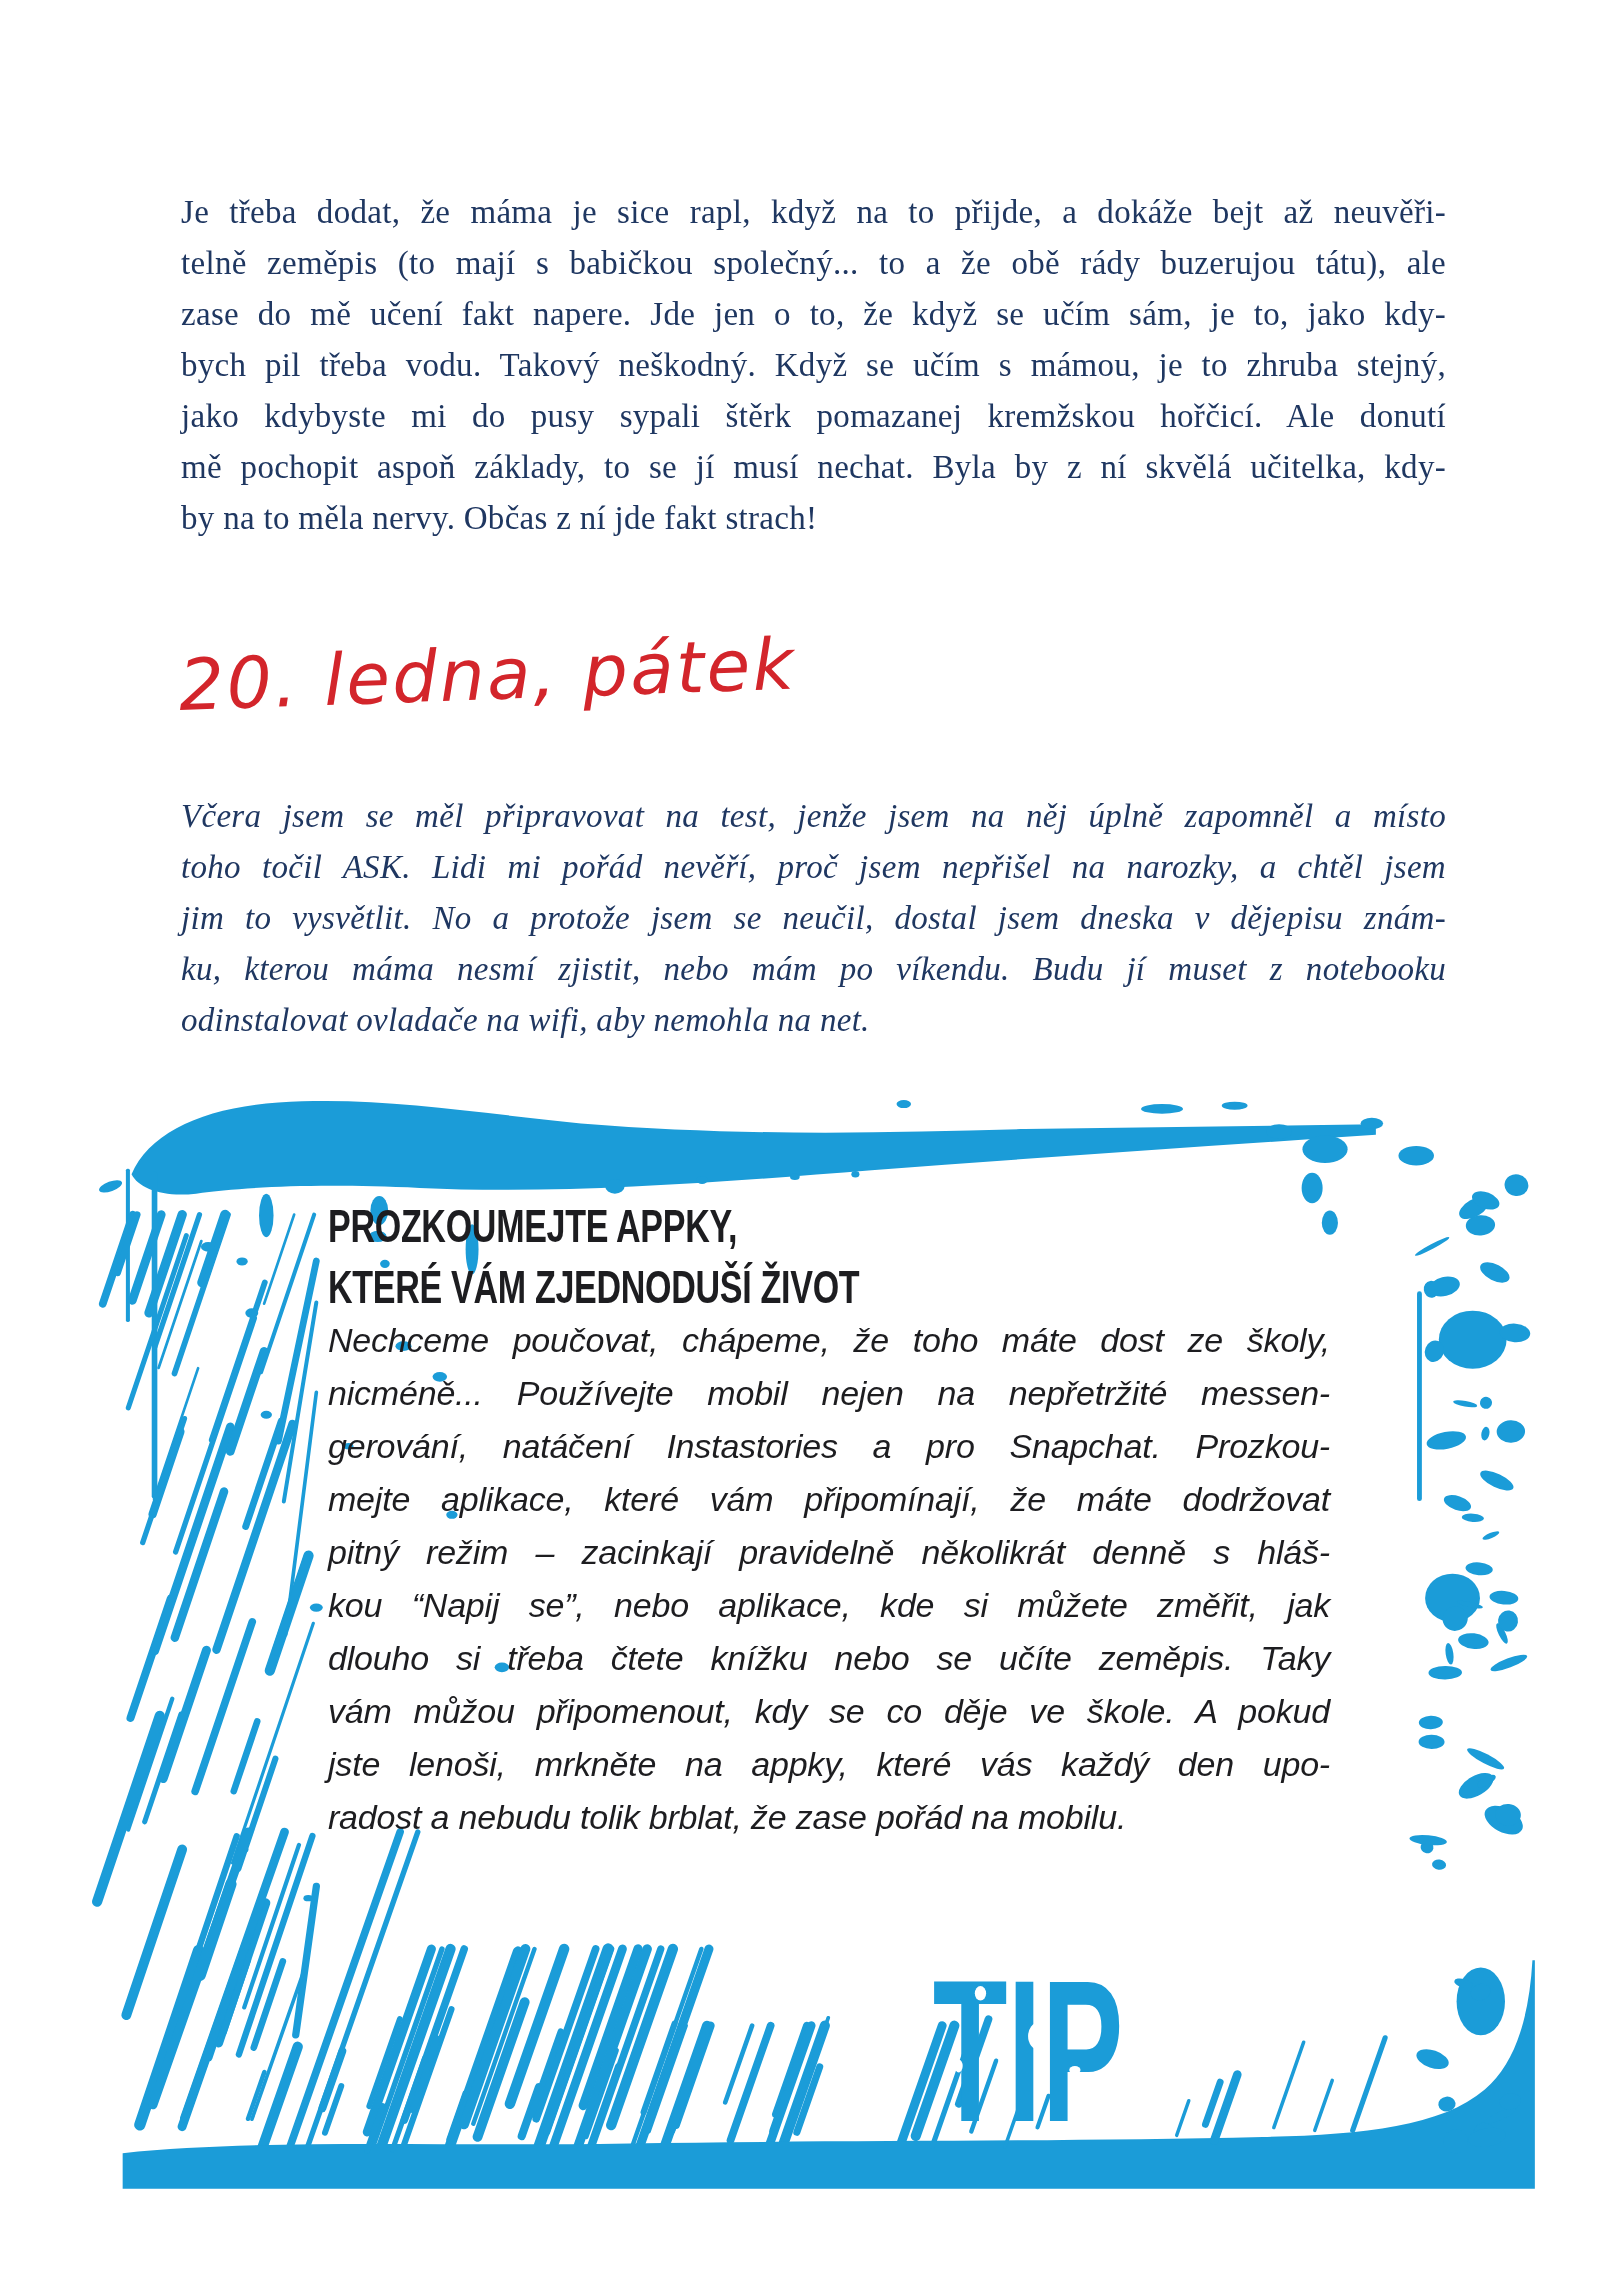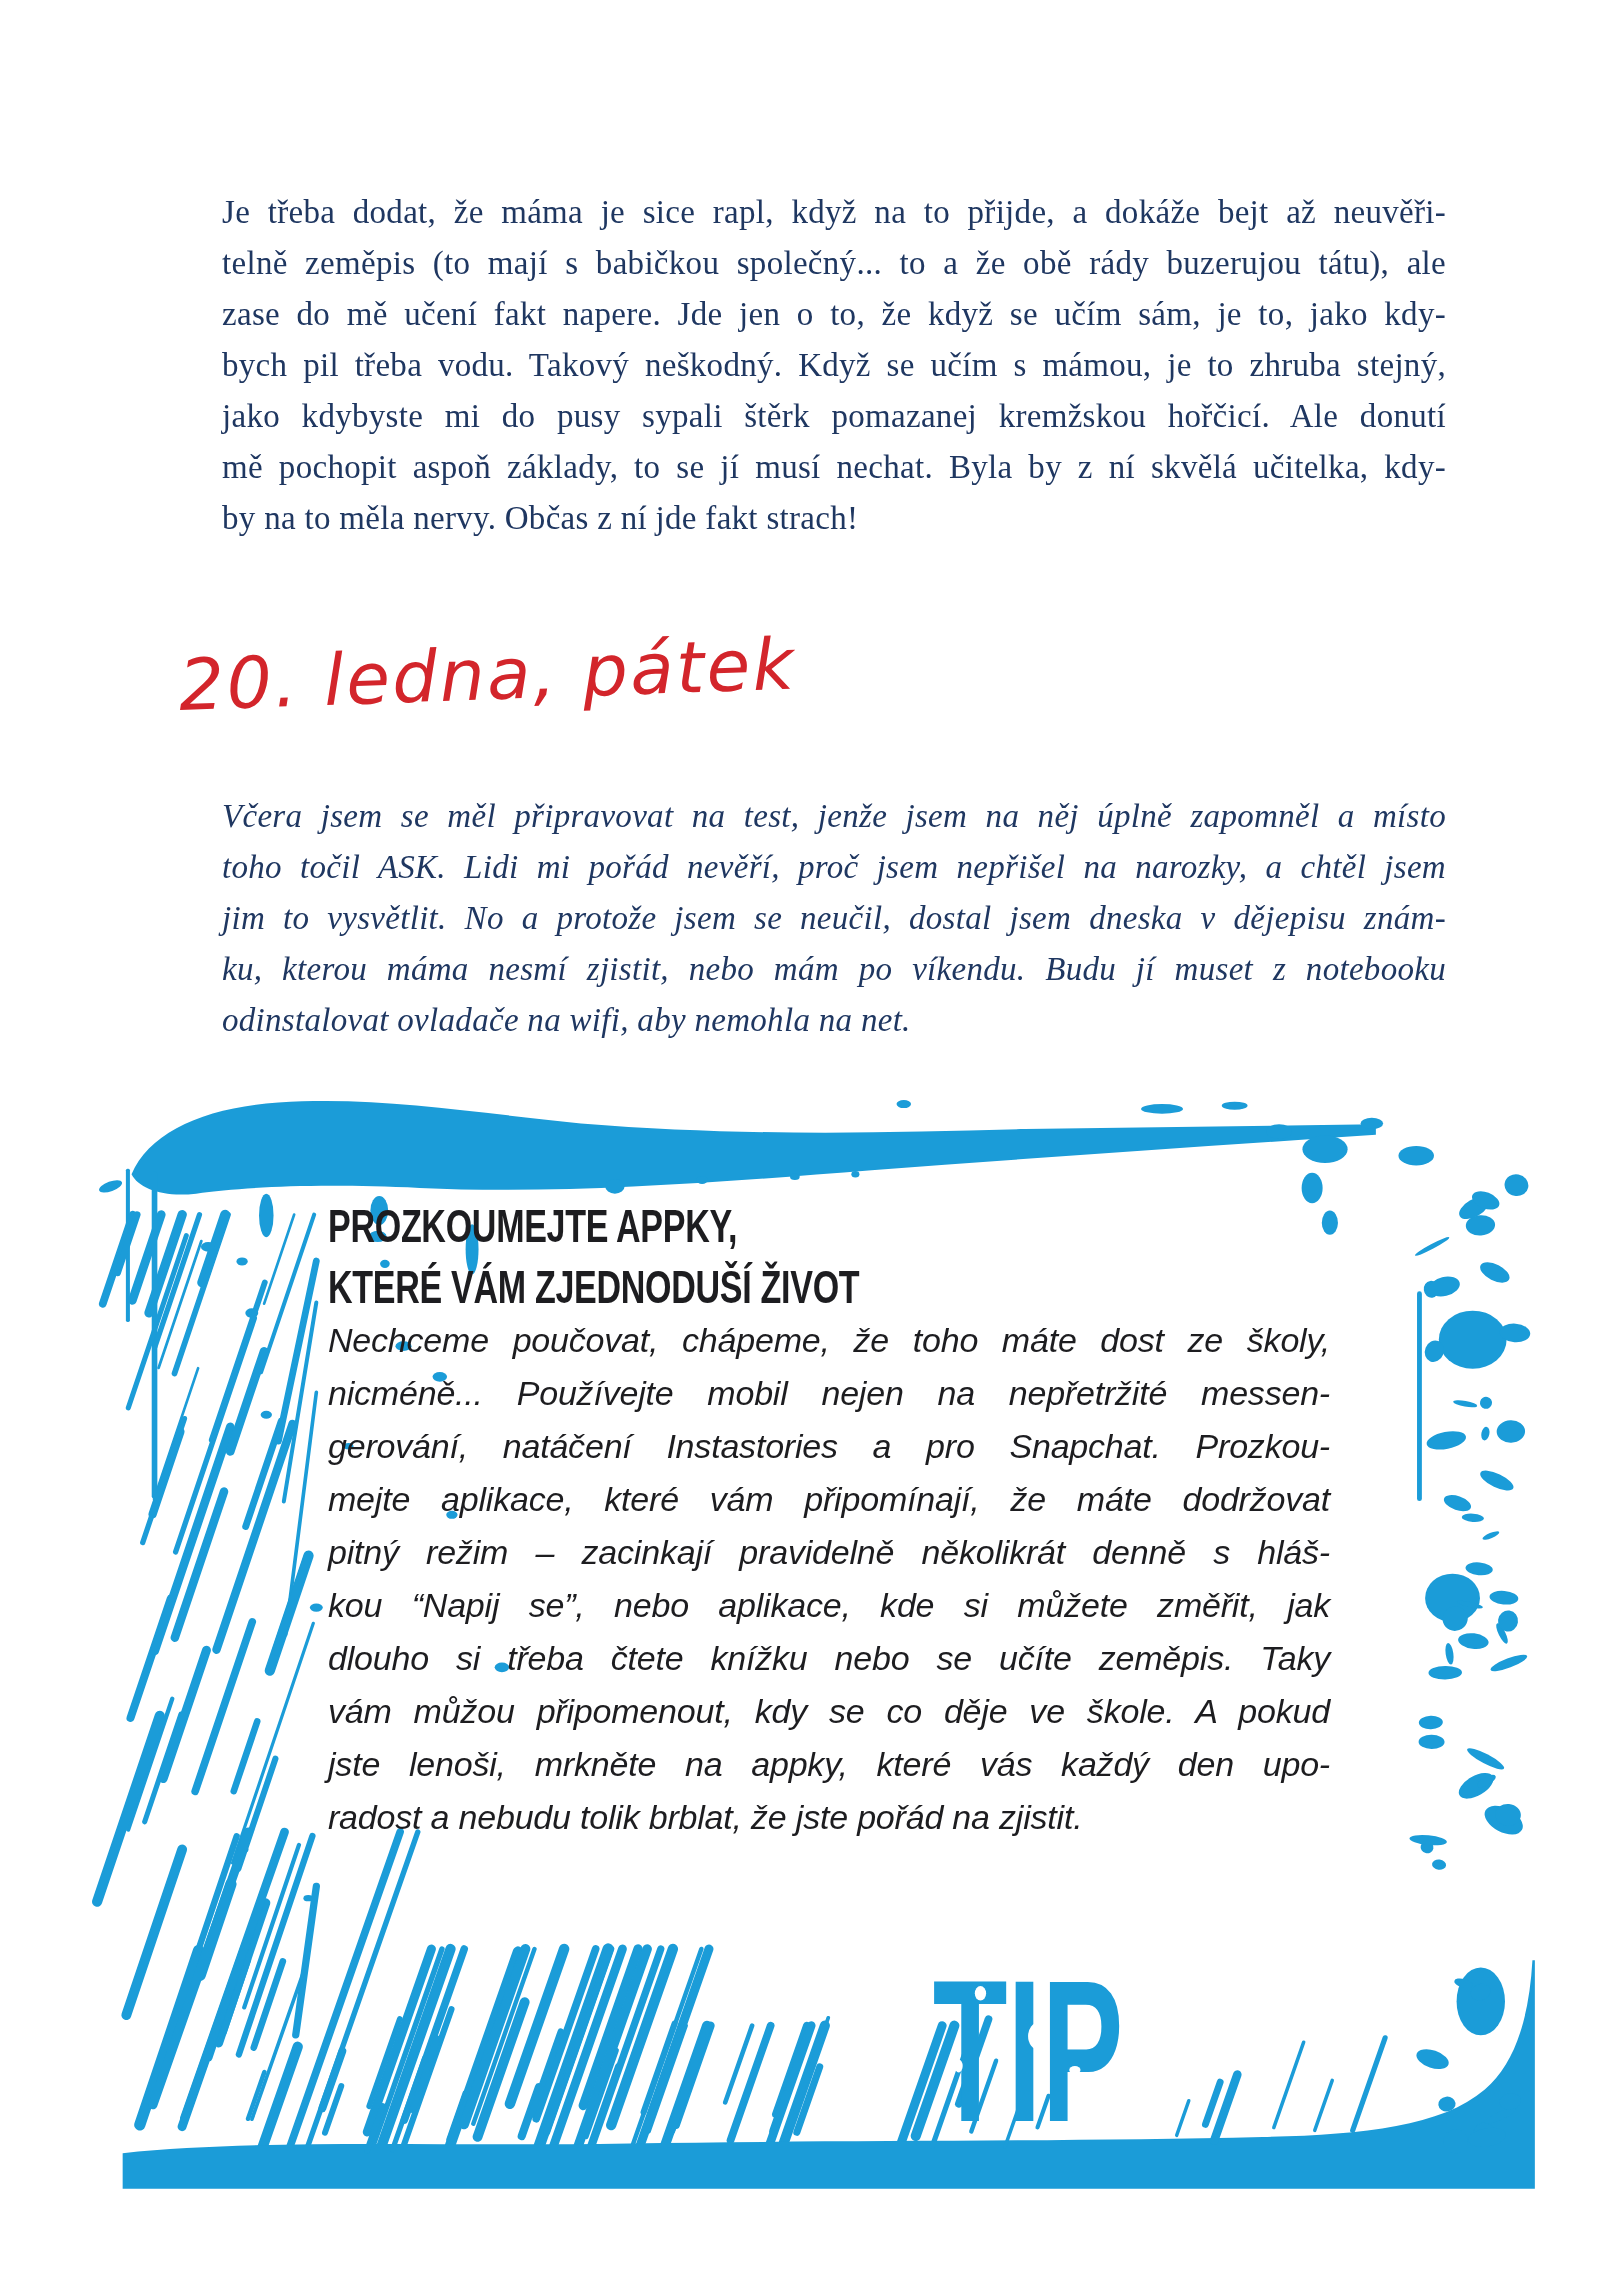--- a/index.html
+++ b/index.html
@@ -17,21 +17,21 @@
     font-family:"Liberation Sans",sans-serif;
   }
   .page{position:absolute;inset:0;overflow:hidden;background:var(--paper);}
   
   .para{
     position:absolute;left:181px;width:1265px;
     color:var(--navy);
     font-family:"Liberation Serif","DejaVu Serif",serif;
     font-size:33px;line-height:51px;letter-spacing:0.3px;
   }
-  .para div{text-align:justify;text-align-last:justify;margin-left:41px;}
+  .para div{text-align:justify;text-align-last:justify;}
   .para div:last-child{text-align-last:left;}
   .p1{top:187px;}
   .p2{top:791px;font-style:italic;}
   
   .date-heading{
     position:absolute;left:179px;top:644px;
     color:var(--red);
     font-family:"DejaVu Sans",sans-serif;
     font-style:italic;font-size:71px;letter-spacing:2.4px;
     transform:rotate(-2deg);transform-origin:0 50%;
@@ -331,18 +331,18 @@
     <div class="tip-body">
         <div>Nechceme poučovat, chápeme, že toho máte dost ze školy,</div>
         <div>nicméně... Používejte mobil nejen na nepřetržité messen-</div>
         <div>gerování, natáčení Instastories a pro Snapchat. Prozkou-</div>
         <div>mejte aplikace, které vám připomínají, že máte dodržovat</div>
         <div>pitný režim – zacinkají pravidelně několikrát denně s hláš-</div>
         <div>kou “Napij se”, nebo aplikace, kde si můžete změřit, jak</div>
         <div>dlouho si třeba čtete knížku nebo se učíte zeměpis. Taky</div>
         <div>vám můžou připomenout, kdy se co děje ve škole. A pokud</div>
         <div>jste lenoši, mrkněte na appky, které vás každý den upo-</div>
-        <div>radost a nebudu tolik brblat, že jste pořád na zjistit.</div>
+        <div>radost a nebudu tolik brblat, že zase pořád na mobilu.</div>
       </div>
 
   </div>
 </div>
 
 
 </body></html>

